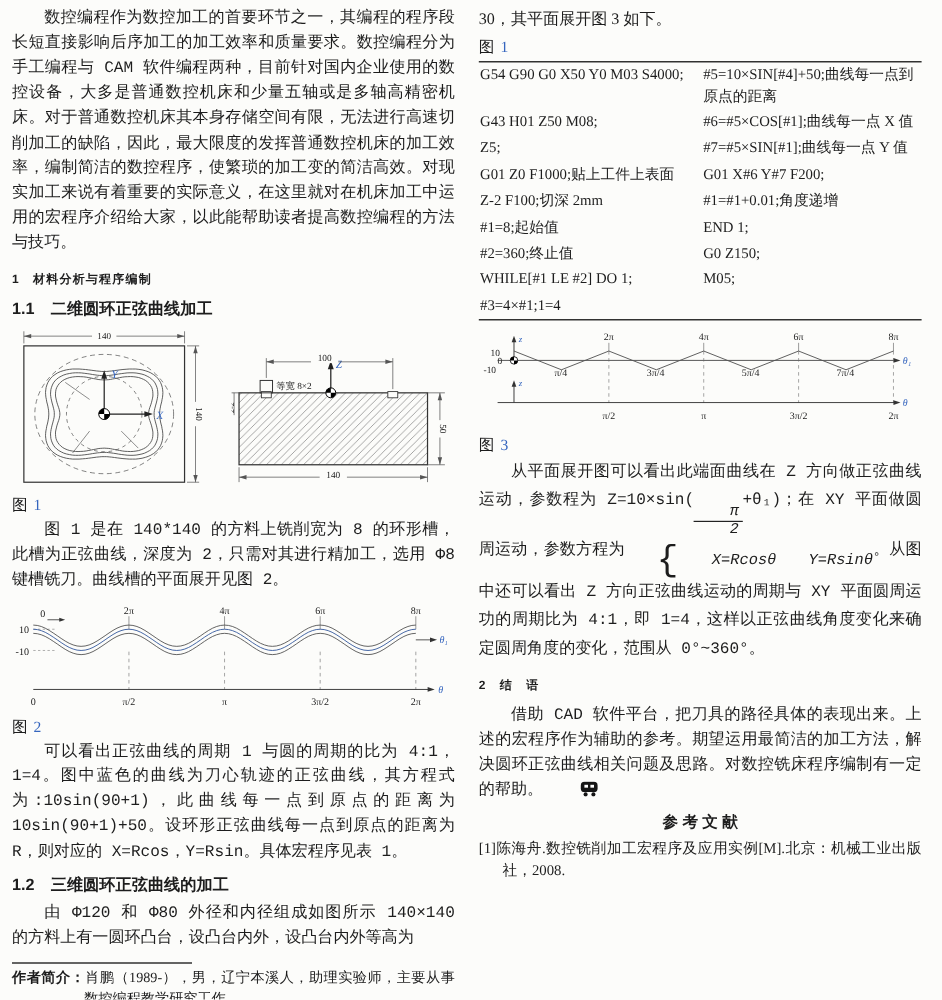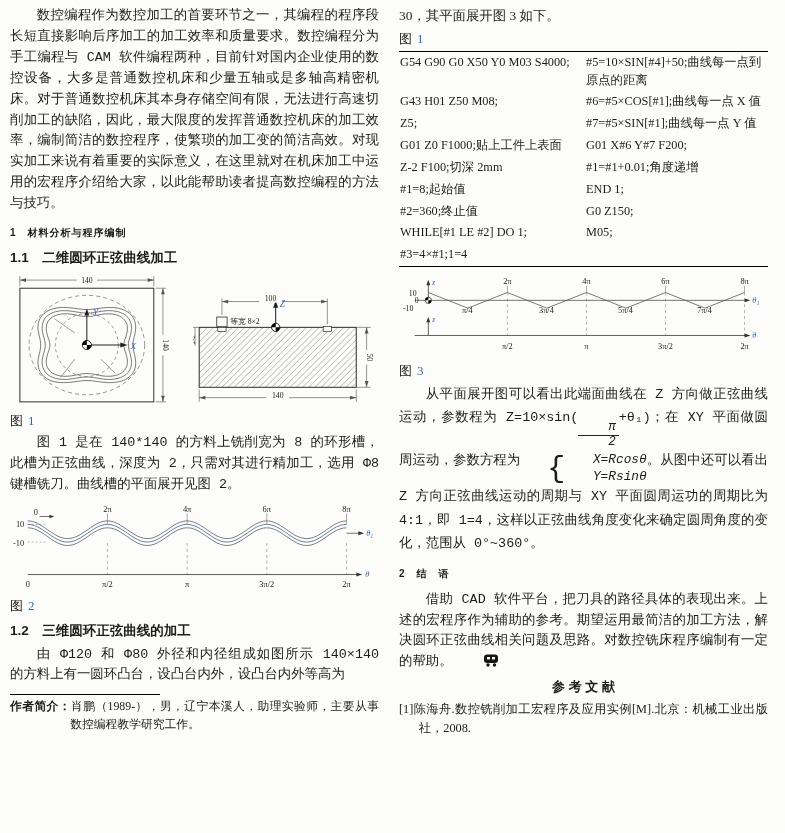--- a/index.html
+++ b/index.html
@@ -25,21 +25,21 @@
   .gtable{border-top:1.8px solid #000;border-bottom:1.8px solid #000;
     font-size:12.3px;margin-top:2px;}
   .trow{display:grid;grid-template-columns:186px 1fr;}
   .trow.first{border-bottom:1px solid #000;}
   .tcell{padding:2px 2px 2px 1px;line-height:1.45;text-align:left;}
   .frac{display:inline-flex;flex-direction:column;text-align:center;
     vertical-align:-9px;line-height:1.05;font-size:12.5px;font-style:italic;}
   .frac .fn{border-bottom:1px solid #222;padding:0 3px;}
   .cases{display:inline-flex;align-items:center;vertical-align:-13px;}
   .cases .brace{font-size:30px;font-weight:300;line-height:1;margin-right:1px;}
-  .cases .stack{display:flex;flex-direction:column;line-height:1.3;font-size:12.8px;font-style:italic;}
+  .cases .stack{display:flex;flex-direction:row;line-height:1.3;font-size:12.8px;font-style:italic;}
   .refhead{text-align:center;font-family:"Liberation Sans","DejaVu Sans",sans-serif;
     font-weight:700;font-size:13px;margin:3px 0 4px 0;}
   .ref{font-size:12.3px;line-height:1.52;padding-left:1.6em;text-indent:-1.6em;text-align:justify;margin-top:1px;}
   .footnote-rule{width:150px;border-top:1px solid #000;margin:8px 0 3px 0;}
   .footnote{font-size:11.8px;line-height:1.5;text-align:justify;}
   .fn-hang{padding-left:5.1em;text-indent:-5.1em;}
   .endicon{display:inline-block;vertical-align:-2px;margin-left:4px;}
   svg text{font-family:"Liberation Serif","DejaVu Serif",serif;fill:#222;}
   svg .ax{fill:#3565be;font-style:italic;}
 </style>
@@ -201,20 +201,21 @@
         <text x="97" y="89" font-size="8.5" text-anchor="middle">π/2</text>
         <text x="178" y="89" font-size="8.5" text-anchor="middle">π</text>
         <text x="259" y="89" font-size="8.5" text-anchor="middle">3π/2</text>
         <text x="340" y="89" font-size="8.5" text-anchor="middle">2π</text>
       </svg>
       <div class="figcap">
         <span>图</span><span class="num">2</span>
       </div>
     </div>
 
+    <p class="indent">可以看出正弦曲线的周期 1 与圆的周期的比为 4:1，1=4。图中蓝色的曲线为刀心轨迹的正弦曲线，其方程式为:10sin(90+1)，此曲线每一点到原点的距离为 10sin(90+1)+50。设环形正弦曲线每一点到原点的距离为 R，则对应的 X=Rcos，Y=Rsin。具体宏程序见表 1。</p>
 
     <div class="h-sub">1.2　三维圆环正弦曲线的加工</div>
     <p class="indent">由 Φ120 和 Φ80 外径和内径组成如图所示 140×140 的方料上有一圆环凸台，设凸台内外，设凸台内外等高为</p>
 
     <div class="footnote-rule"></div>
     <p class="footnote fn-hang"><span style="font-weight:700;font-family:'Liberation Sans','DejaVu Sans',sans-serif;">作者简介：</span><span>肖鹏（1989-），男，辽宁本溪人，助理实验师，主要从事数控编程教学研究工作。</span></p>
   </div>
 
   <div class="col">
     <p>30，其平面展开图 3 如下。</p>

